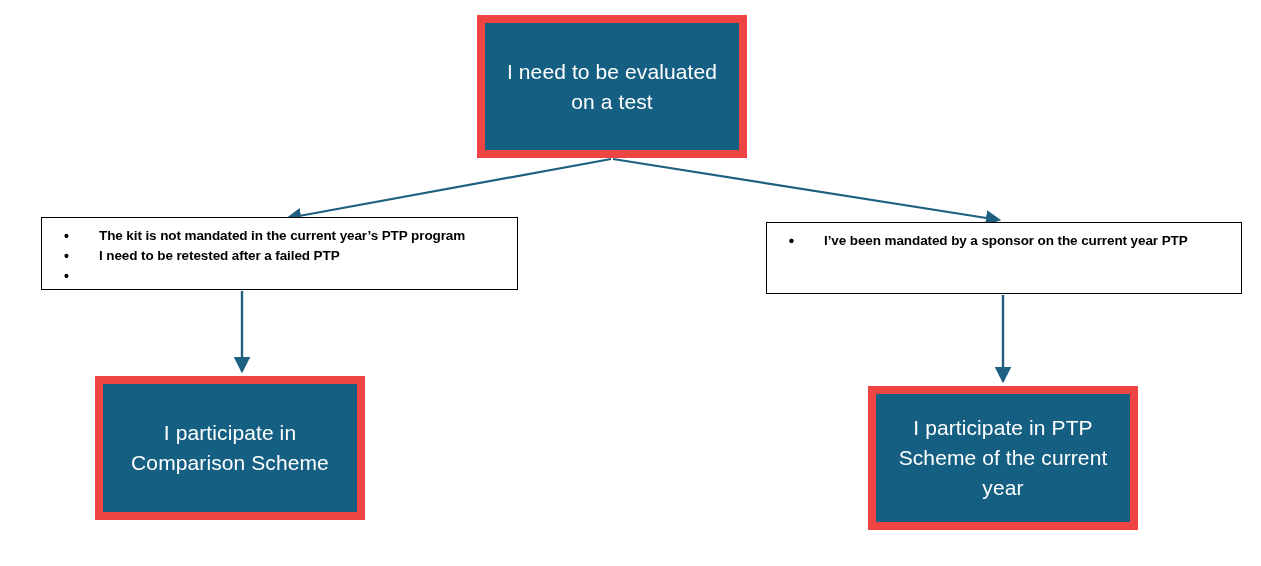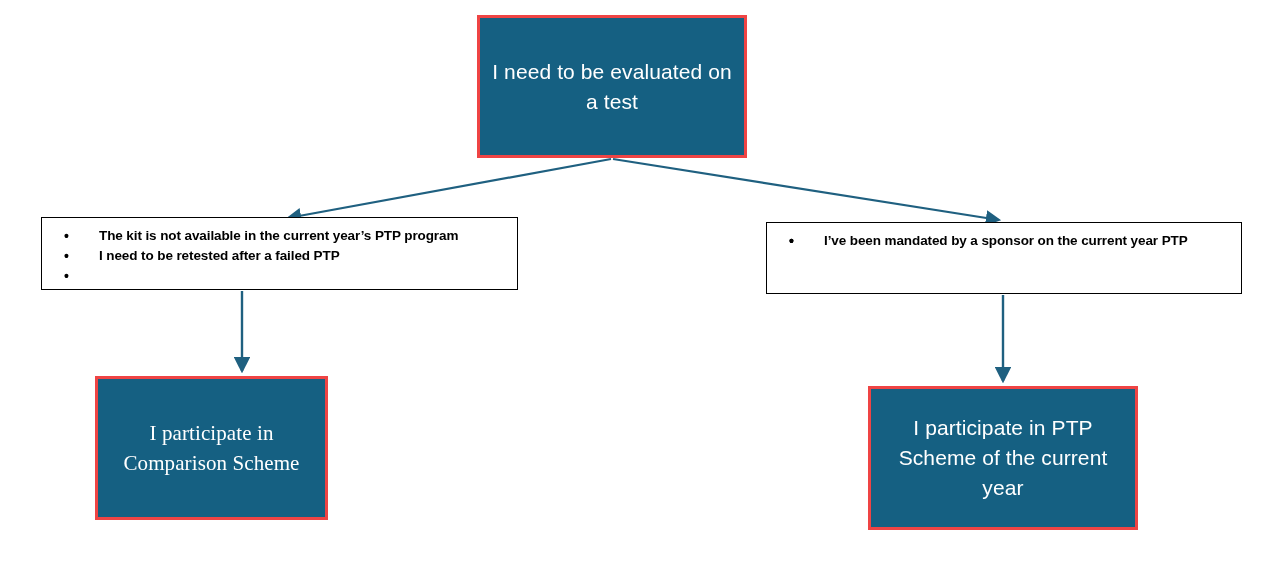--- a/index.html
+++ b/index.html
@@ -12,21 +12,21 @@
     width: 1261px;
     height: 566px;
     background: #ffffff;
     overflow: hidden;
     font-family: "Liberation Sans", sans-serif;
   }
   .node-filled {
     position: absolute;
     box-sizing: border-box;
     background: #156082;
-    border: 3px solid #ef4444;
+    border: 8px solid #ef4444;
     display: flex;
     align-items: center;
     justify-content: center;
     text-align: center;
     color: #ffffff;
     font-size: 21px;
     line-height: 30px;
     font-weight: 400;
     padding: 6px 10px;
     letter-spacing: 0.1px;
@@ -95,21 +95,21 @@
   </svg>
 
   <div class="node-filled" style="left:477px; top:15px; width:270px; height:143px;">
     <span>I need to be evaluated on a test</span>
   </div>
 
   <div class="node-list" style="left:41px; top:217px; width:477px; height:73px;">
     <ul>
       <li>
         <span class="bullet">•</span>
-        <span>The kit is not available in the current year’s PTP program</span>
+        <span>The kit is not mandated in the current year’s PTP program</span>
       </li>
       <li>
         <span class="bullet">•</span>
         <span>I need to be retested after a failed PTP</span>
       </li>
       <li>
         <span class="bullet">•</span>
       </li>
     </ul>
   </div>
@@ -119,21 +119,21 @@
       <li>
         <span class="bullet">•</span>
       </li>
       <li style="padding-right:40px;">
         <span class="bullet">•</span>
         <span>I’ve been mandated by a sponsor on the current year PTP</span>
       </li>
     </ul>
   </div>
 
-  <div class="node-filled" style="left:95px; top:376px; width:233px; height:144px;font-family:Liberation Serif, serif;">
+  <div class="node-filled" style="left:95px; top:376px; width:270px; height:144px;">
     <span>I participate in Comparison Scheme</span>
   </div>
 
   <div class="node-filled" style="left:868px; top:386px; width:270px; height:144px;">
     <span>I participate in PTP Scheme of the current year</span>
   </div>
 
 </div>
 
 </body></html>

